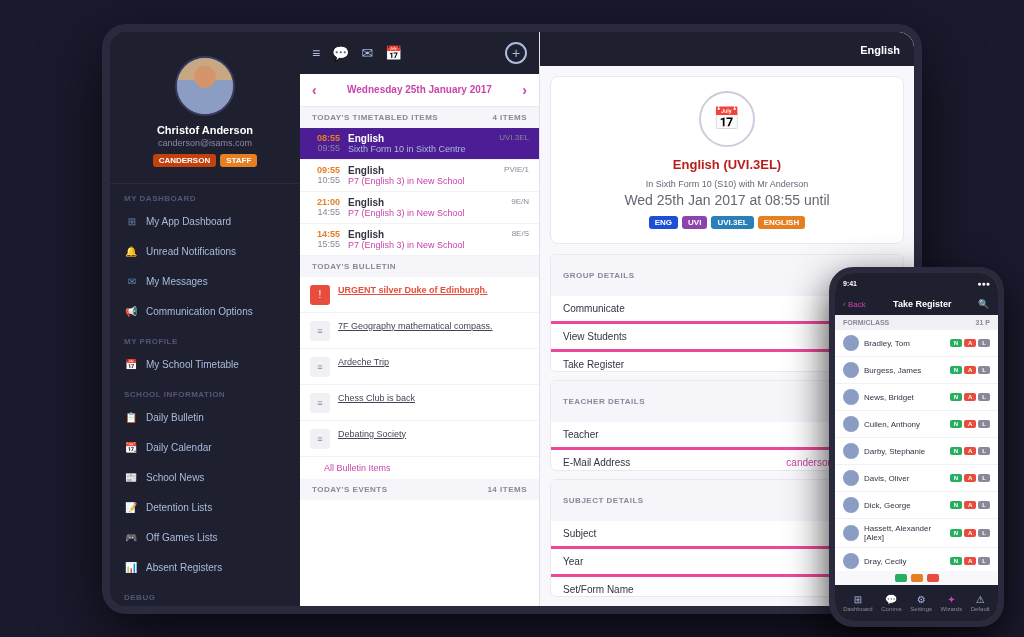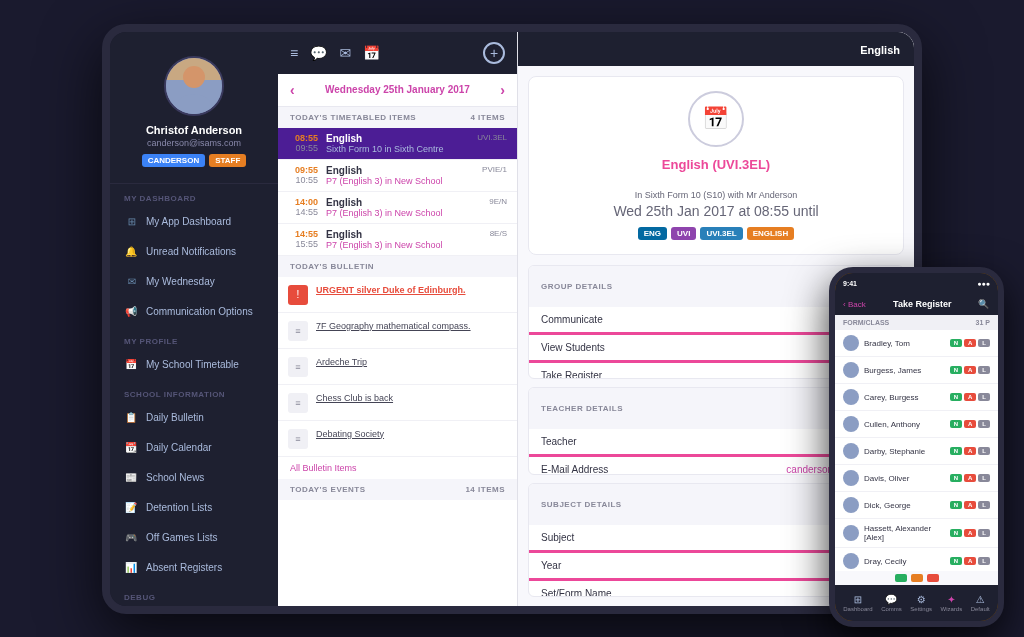--- a/index.html
+++ b/index.html
@@ -29,21 +29,21 @@
       border-radius: 24px;
       border: 8px solid #2a2a3e;
       display: flex;
       flex-direction: row;
       overflow: hidden;
       position: relative;
       box-shadow: 0 20px 60px rgba(0,0,0,0.7);
     }
     
     .sidebar {
-      width: 168px;
+      width: 190px;
       background: #1e2030;
       display: flex;
       flex-direction: column;
       padding: 16px 0;
       overflow-y: auto;
       flex-shrink: 0;
     }
     .user-profile {
       display: flex;
       flex-direction: column;
@@ -109,21 +109,21 @@
       display: flex;
       gap: 4px;
     }
     .badge {
       padding: 2px 6px;
       border-radius: 3px;
       font-size: 8px;
       font-weight: 700;
       color: #fff;
     }
-    .badge-canderson { background: #3b82f6; }
+    .badge-canderson { background: #c2410c; }
     .badge-staff { background: #e67e22; }
     .sidebar-section-label {
       font-size: 8px;
       font-weight: 700;
       color: #555577;
       padding: 10px 14px 4px;
       letter-spacing: 0.5px;
       text-transform: uppercase;
     }
     .sidebar-item {
@@ -264,21 +264,21 @@
       align-items: center;
       justify-content: center;
       font-size: 9px;
       color: #888899;
       flex-shrink: 0;
       margin-top: 1px;
     }
     .bulletin-icon.urgent { background: #e74c3c; color: #fff; font-size: 10px; }
     .bulletin-text { font-size: 9px; color: #444455; line-height: 1.4; flex: 1; text-decoration: underline; }
     .bulletin-text.urgent { color: #e74c3c; font-weight: 600; }
-    .all-items-link { color: #cc44aa; font-size: 9px; padding: 6px 12px; cursor: pointer; }
+    .all-items-link { color: #cc44aa; font-size: 9px; padding: 6px 12px; cursor: pointer; margin-left: 12px; }
     
     .detail-panel {
       flex: 1;
       background: #f8f8fc;
       overflow-y: auto;
       display: flex;
       flex-direction: column;
     }
     .detail-header {
       background: #1e2030;
@@ -301,32 +301,32 @@
       height: 56px;
       border-radius: 50%;
       border: 2px solid #ccccdd;
       display: flex;
       align-items: center;
       justify-content: center;
       margin-bottom: 10px;
       font-size: 22px;
       color: #555566;
     }
-    .class-title { font-size: 13px; font-weight: 700; color: #ec4899; margin-bottom: 18px; }
+    .class-title { font-size: 13px; font-weight: 700; color: #b91c1c; margin-bottom: 7px; }
     .class-subtitle { font-size: 9px; color: #666677; margin-bottom: 3px; }
     .class-time { font-size: 14px; color: #666677; margin-bottom: 8px; }
     .class-tags { display: flex; gap: 4px; flex-wrap: wrap; justify-content: center; }
     .tag {
       padding: 2px 6px;
       border-radius: 3px;
       font-size: 8px;
       font-weight: 700;
       color: #fff;
     }
-    .tag-eng { background: #0369a1; }
+    .tag-eng { background: #1d4ed8; }
     .tag-uvi { background: #8e44ad; }
     .tag-uvi3el { background: #2980b9; }
     .tag-english { background: #e67e22; }
     .detail-section {
       background: #fff;
       margin: 0 10px 8px;
       border-radius: 6px;
       border: 1px solid #e8e8f0;
       overflow: hidden;
     }
@@ -481,21 +481,21 @@
       <div class="sidebar-item">
         <span class="icon">⊞</span>
         <span>My App Dashboard</span>
       </div>
       <div class="sidebar-item">
         <span class="icon">🔔</span>
         <span>Unread Notifications</span>
       </div>
       <div class="sidebar-item">
         <span class="icon">✉</span>
-        <span>My Wednesday</span>
+        <span>My Messages</span>
       </div>
       <div class="sidebar-item">
         <span class="icon">📢</span>
         <span>Communication Options</span>
       </div>
 
       <div class="sidebar-section-label">MY PROFILE</div>
       <div class="sidebar-item">
         <span class="icon">📅</span>
         <span>My School Timetable</span>
@@ -570,21 +570,21 @@
             <span class="time-end">10:55</span>
           </div>
           <div class="item-info">
             <div class="item-title">English</div>
             <div class="item-subtitle">P7 (English 3) in New School</div>
           </div>
           <span class="item-badge">PVIE/1</span>
         </div>
         <div class="timetable-item">
           <div class="time-block">
-            <span class="time-start">14:00</span>
+            <span class="time-start">21:00</span>
             <span class="time-end">14:55</span>
           </div>
           <div class="item-info">
             <div class="item-title">English</div>
             <div class="item-subtitle">P7 (English 3) in New School</div>
           </div>
           <span class="item-badge">9E/N</span>
         </div>
         <div class="timetable-item">
           <div class="time-block">
@@ -721,21 +721,21 @@
           <div class="phone-avatar"></div>
           <span class="phone-name">Burgess, James</span>
           <div class="phone-btns">
             <span class="phone-btn btn-green">N</span>
             <span class="phone-btn btn-red">A</span>
             <span class="phone-btn btn-grey">L</span>
           </div>
         </div>
         <div class="phone-list-item">
           <div class="phone-avatar"></div>
-          <span class="phone-name">Carey, Burgess</span>
+          <span class="phone-name">News, Bridget</span>
           <div class="phone-btns">
             <span class="phone-btn btn-green">N</span>
             <span class="phone-btn btn-red">A</span>
             <span class="phone-btn btn-grey">L</span>
           </div>
         </div>
         <div class="phone-list-item">
           <div class="phone-avatar"></div>
           <span class="phone-name">Cullen, Anthony</span>
           <div class="phone-btns">

